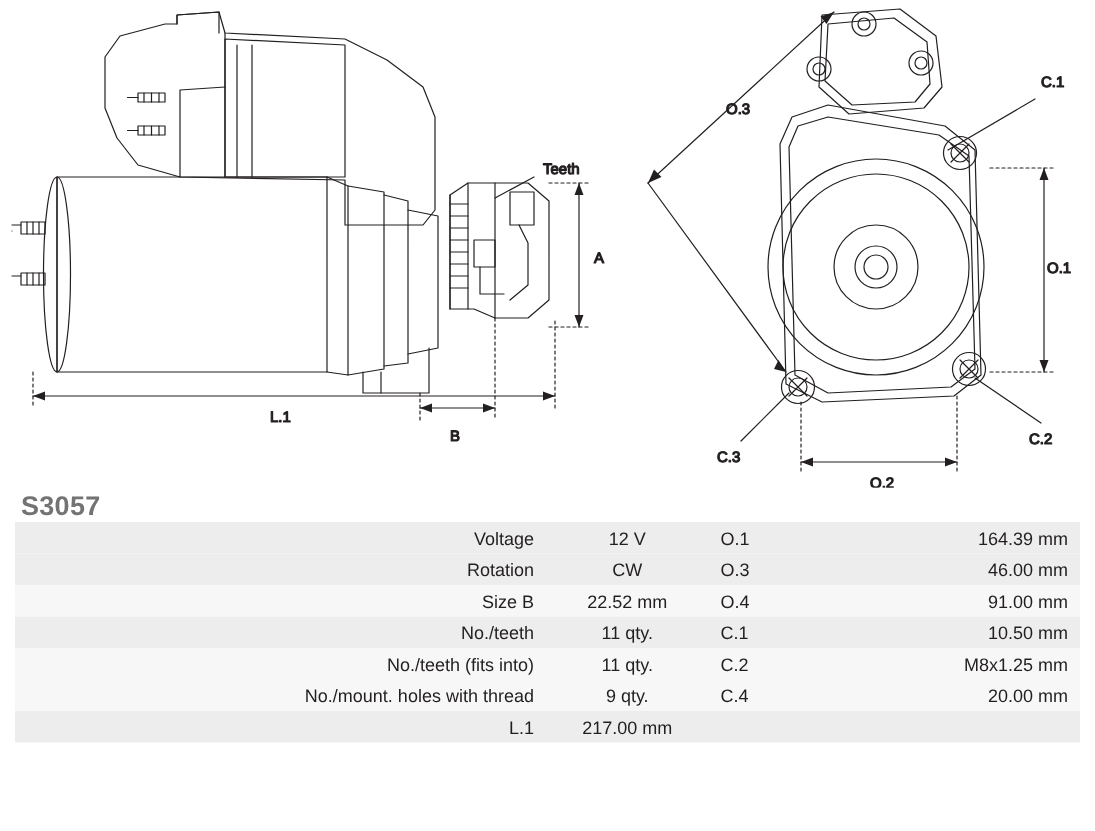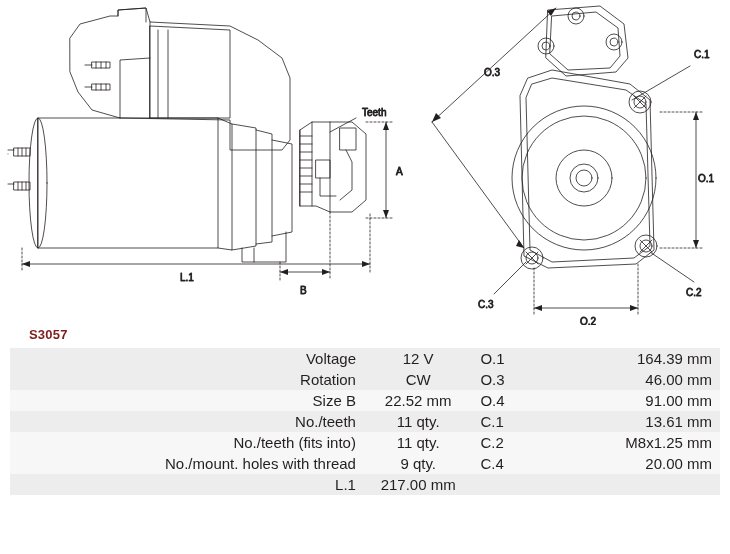--- a/index.html
+++ b/index.html
@@ -25,34 +25,34 @@
     left: 0;
     top: 0;
     width: 730px;
     height: 320px;
   }
   .drawing-area svg {
     display: block;
   }
   .part-number {
     position: absolute;
-    left: 29px;
+    left: 14px;
     top: 327px;
-    font-size: 13px;
+    font-size: 18px;
     font-weight: bold;
     letter-spacing: 0.2px;
-    color: #7f1d1d;
+    color: #737373;
   }
   table.specs {
     position: absolute;
     left: 10px;
     top: 348px;
     width: 710px;
     border-collapse: collapse;
-    font-size: 15px;
+    font-size: 12px;
   }
   table.specs td {
     height: 21px;
     padding: 0 8px;
     border: none;
     white-space: nowrap;
   }
   table.specs tr.odd td { background: #ededed; }
   table.specs tr.even td { background: #f7f7f7; }
   td.label-l { text-align: right; width: 330px; color: #231f20; }
@@ -220,21 +220,21 @@
       <tr class="even">
         <td class="label-l">Size B</td>
         <td class="value-l">22.52 mm</td>
         <td class="label-r">O.4</td>
         <td class="value-r">91.00 mm</td>
       </tr>
       <tr class="odd">
         <td class="label-l">No./teeth</td>
         <td class="value-l">11 qty.</td>
         <td class="label-r">C.1</td>
-        <td class="value-r">13.61 mm</td>
+        <td class="value-r">10.50 mm</td>
       </tr>
       <tr class="even">
         <td class="label-l">No./teeth (fits into)</td>
         <td class="value-l">11 qty.</td>
         <td class="label-r">C.2</td>
         <td class="value-r">M8x1.25 mm</td>
       </tr>
       <tr class="even">
         <td class="label-l">No./mount. holes with thread</td>
         <td class="value-l">9 qty.</td>

